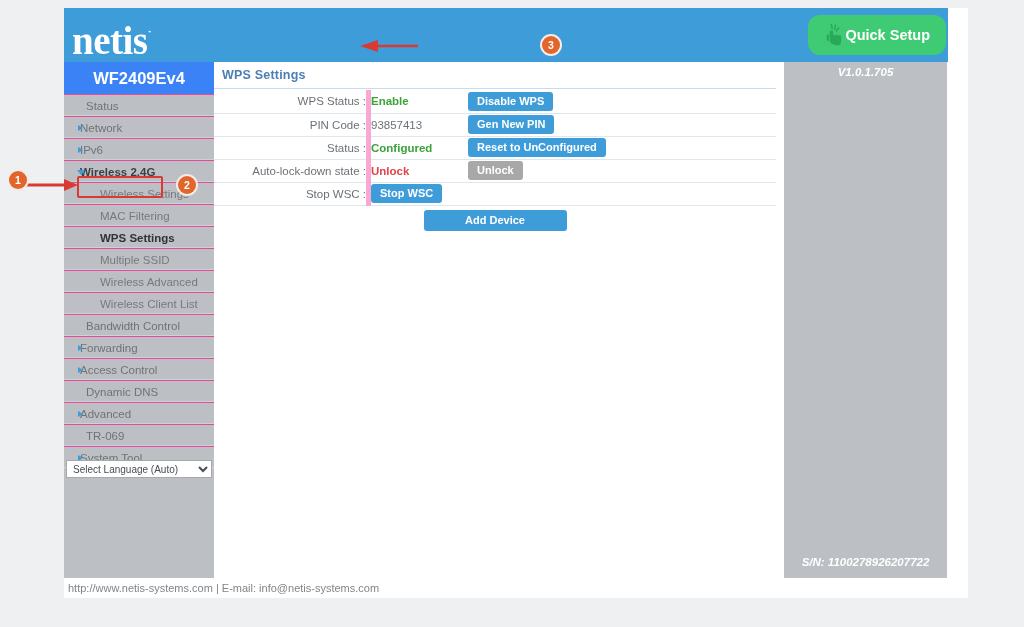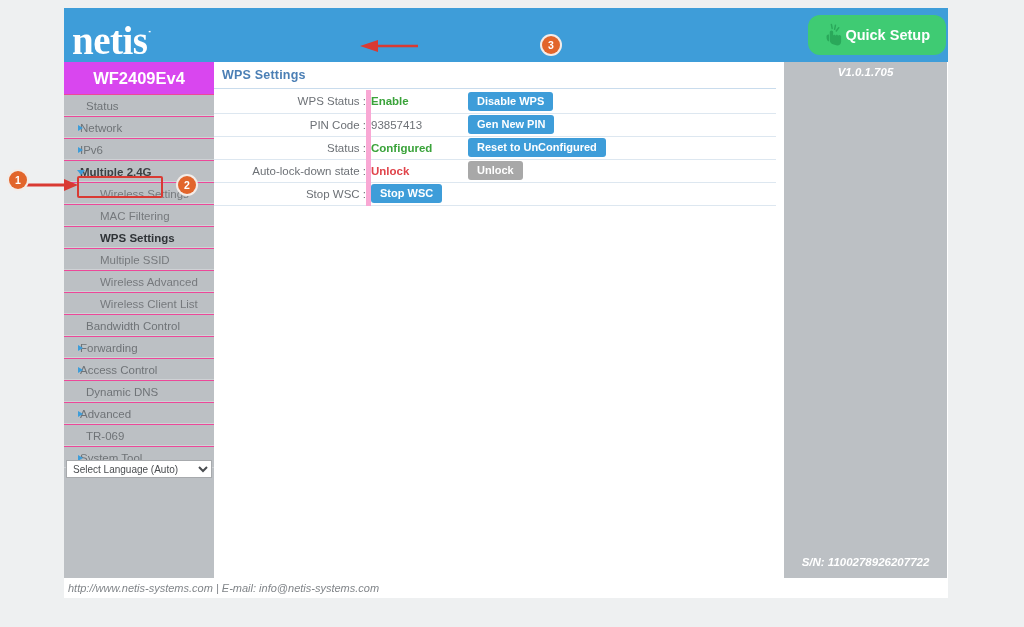--- a/index.html
+++ b/index.html
@@ -18,20 +18,21 @@
 
   
   #page {
     position: absolute;
     left: 64px;
     top: 8px;
     width: 884px;
     height: 590px;
     background: #ffffff;
     box-shadow: 0 0 0 0 transparent;
+    padding-left: 20px;
   }
 
   
   #header {
     position: absolute;
     left: 0; top: 0;
     width: 884px;
     height: 54px;
     background: #3e9dd9;
     overflow: hidden;
@@ -86,21 +87,21 @@
     height: 516px;
     background: #bcc0c4;
   }
   #model-name {
     height: 32px;
     line-height: 32px;
     text-align: center;
     color: #ffffff;
     font-size: 16.5px;
     font-weight: bold;
-    background: #d946ef;
+    background: #3b82f6;
   }
   .menu {
     margin: 0;
     padding: 0;
     list-style: none;
   }
   .menu-item {
     position: relative;
     height: 22px;
     line-height: 22px;
@@ -283,21 +284,20 @@
   }
 
   
   #footer {
     position: absolute;
     left: 0;
     top: 572px;
     width: 788px;
     height: 18px;
     background: #ffffff;
-    font-style: italic;
   }
   #footer-text {
     position: absolute;
     left: 4px;
     top: 2px;
     color: #818589;
     font-size: 11px;
   }
 
   
@@ -346,21 +346,21 @@
       <span>Quick Setup</span>
     </div>
   </div>
 
   <div id="sidebar">
     <div id="model-name">WF2409Ev4</div>
     <ul class="menu" id="menu-list">
         <li class="menu-item lvl1 nochild"><span>Status</span></li>
         <li class="menu-item lvl1"><span class="caret"></span><span>Network</span></li>
         <li class="menu-item lvl1"><span class="caret"></span><span>IPv6</span></li>
-        <li class="menu-item lvl1 active"><span class="caret down"></span><span>Multiple 2.4G</span></li>
+        <li class="menu-item lvl1 active"><span class="caret down"></span><span>Wireless 2.4G</span></li>
         <li class="menu-item sub"><span>Wireless Settings</span></li>
         <li class="menu-item sub"><span>MAC Filtering</span></li>
         <li class="menu-item sub selected"><span>WPS Settings</span></li>
         <li class="menu-item sub"><span>Multiple SSID</span></li>
         <li class="menu-item sub"><span>Wireless Advanced</span></li>
         <li class="menu-item sub"><span>Wireless Client List</span></li>
         <li class="menu-item lvl1 nochild"><span>Bandwidth Control</span></li>
         <li class="menu-item lvl1"><span class="caret"></span><span>Forwarding</span></li>
         <li class="menu-item lvl1"><span class="caret"></span><span>Access Control</span></li>
         <li class="menu-item lvl1 nochild"><span>Dynamic DNS</span></li>
@@ -399,20 +399,23 @@
             <td class="act"><button class="btn grey">Unlock</button></td>
           </tr>
           <tr>
             <td class="lbl">Stop WSC :</td>
             <td class="val"><button class="btn">Stop WSC</button></td>
             <td class="act"></td>
           </tr>
         </tbody>
     </table>
 
+    <div id="add-device-wrap">
+      <button class="btn">Add Device</button>
+    </div>
   </div>
 
   <div id="rightpanel">
     <div id="fw-version">V1.0.1.705</div>
     <div id="serial-number">S/N: 1100278926207722</div>
   </div>
 
   <div id="footer">
     <div id="footer-text">http://www.netis-systems.com | E-mail: info@netis-systems.com</div>
   </div>

